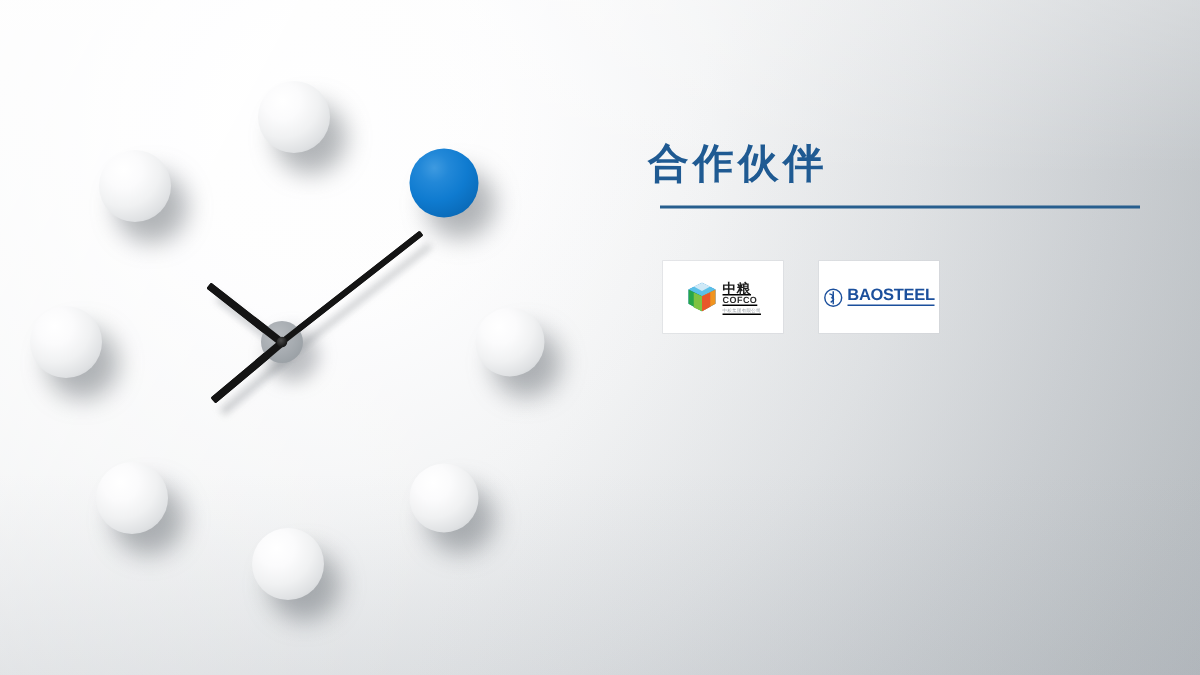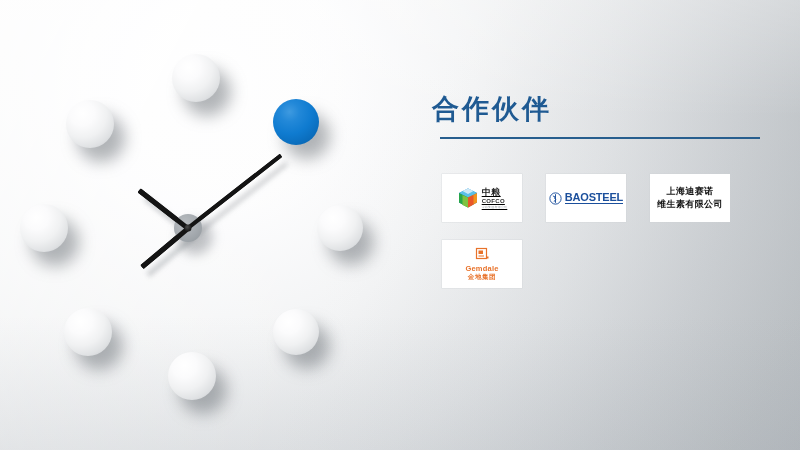--- a/index.html
+++ b/index.html
@@ -284,39 +284,21 @@
         <div class="baosteel-wrap">
           <svg class="bs-mark" viewBox="0 0 30 30">
             <circle cx="15" cy="15" r="13" fill="none" stroke="#1b4f9c" stroke-width="2.2"></circle>
             <path d="M15 5 L15 25" stroke="#1b4f9c" stroke-width="2.2"></path>
             <path d="M9 9 Q17 11 13 15 Q19 17 11 22" stroke="#1b4f9c" stroke-width="2.2" fill="none"></path>
           </svg>
           <div class="bs-name">BAOSTEEL</div>
         </div>
       </div>
 
-      <div class="logo-card">
-        <div class="disano">
-          <div>上海迪赛诺</div>
-          <div>维生素有限公司</div>
-        </div>
-      </div>
-
-      <div class="logo-card">
-        <div class="gemdale-wrap">
-          <svg class="gem-mark" viewBox="0 0 30 30">
-            <rect x="3" y="3" width="20" height="20" fill="none" stroke="#e8722a" stroke-width="2.4"></rect>
-            <rect x="7" y="7" width="9" height="7" fill="#e8722a"></rect>
-            <path d="M7 18 L18 18" stroke="#e8722a" stroke-width="2"></path>
-            <rect x="23" y="19" width="4" height="4" fill="#e8722a"></rect>
-          </svg>
-          <div class="gem-en">Gemdale</div>
-          <div class="gem-cn">金地集团</div>
-        </div>
-      </div>
+
 
 
       <div class="logo-card empty"></div>
 
     </div>
   </div>
 
 </div>
 
 </body></html>

